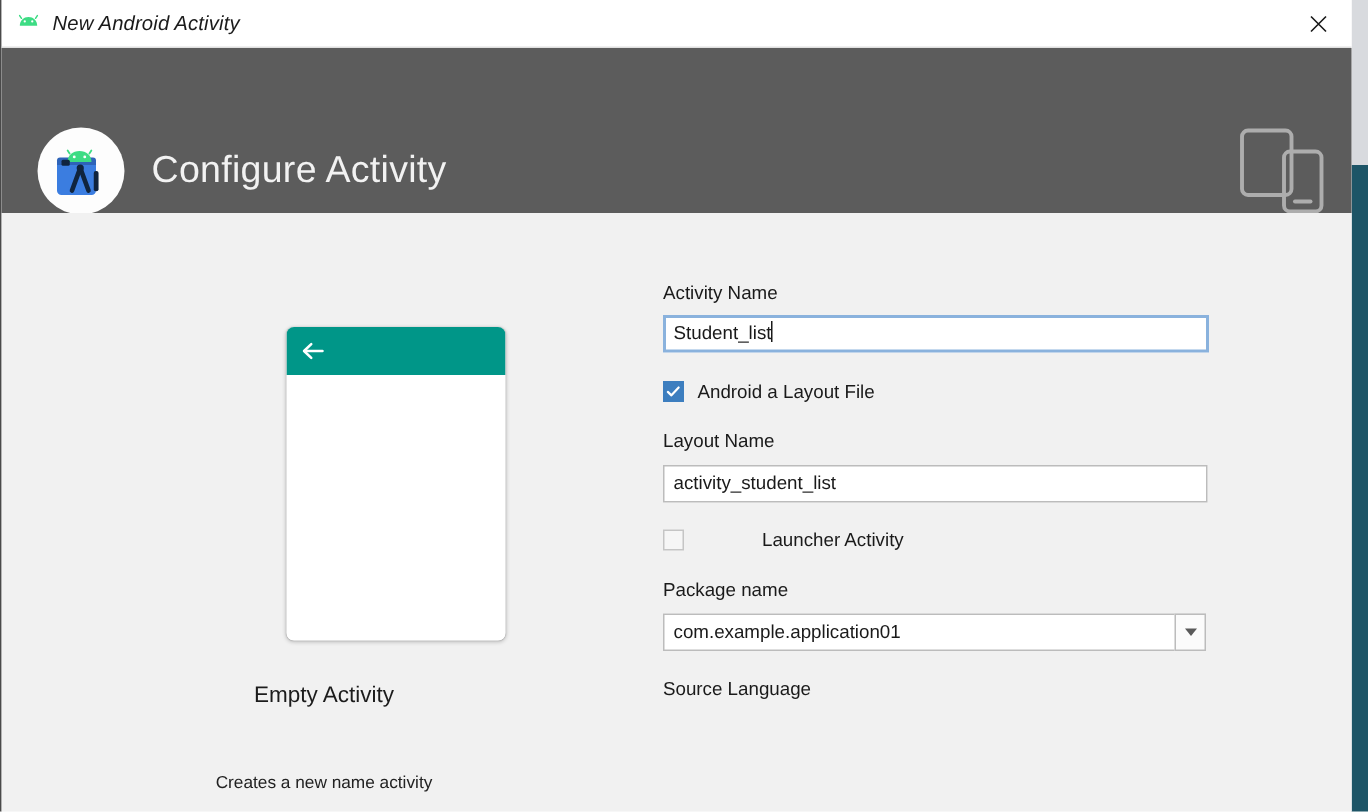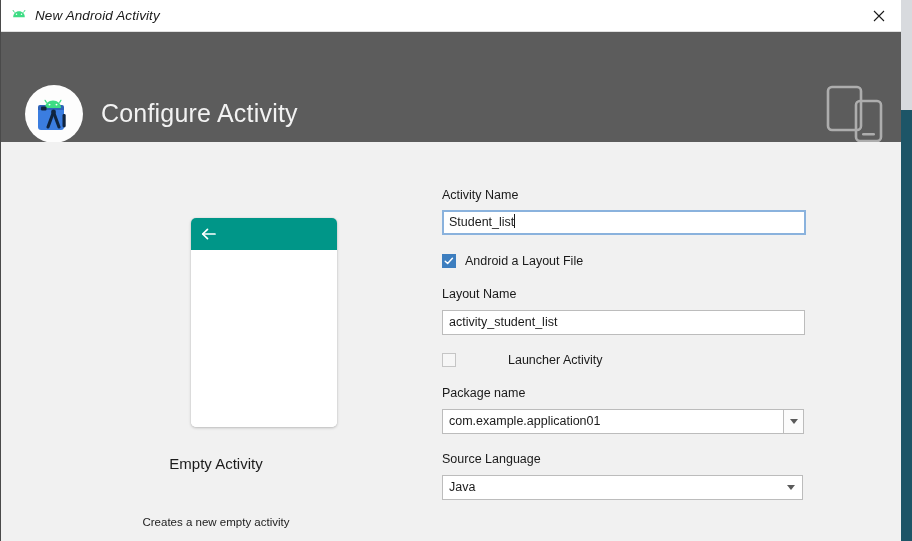--- a/index.html
+++ b/index.html
@@ -364,21 +364,21 @@
           <span id="preview-back-arrow">
             <svg viewBox="0 0 15 14" width="15" height="14">
               <path d="M14 7 H2" stroke="#ffffff" stroke-width="1.7" stroke-linecap="round" fill="none"></path>
               <path d="M6.5 2.4 L1.7 7 L6.5 11.6" stroke="#ffffff" stroke-width="1.7" stroke-linecap="round" stroke-linejoin="round" fill="none"></path>
             </svg>
           </span>
         </div>
         <div id="preview-content-area"></div>
       </div>
       <div id="template-name">Empty Activity</div>
-      <div id="template-description">Creates a new empty activity</div>
+      <div id="template-description">Creates a new name activity</div>
     </div>
 
     <div id="form-panel">
 
       <div class="field-label" style="left:0px; top:30px;">Activity Name</div>
       <div class="text-input focused" style="left:0px; top:52px; width:364px;"><span>Student_list</span><span class="caret"></span></div>
 
       <div class="checkbox-row" style="left:0px; top:95px;">
         <span class="checkbox-box checked">
           <svg viewBox="0 0 14 14" width="12" height="12" style="display:block;margin:0px;">
@@ -398,22 +398,16 @@
 
       <div class="field-label" style="left:0px; top:228px;">Package name</div>
       <div class="combo" style="left:0px; top:251px; width:362px;">
         <span class="combo-value">com.example.application01</span>
         <span class="combo-arrow-btn">
           <span class="tri-down"></span>
         </span>
       </div>
 
       <div class="field-label" style="left:0px; top:294px;">Source Language</div>
-      <div class="combo" style="left:0px; top:317px; width:361px;">
-        <span class="combo-value">Java</span>
-        <span class="combo-arrow-plain">
-          <span class="tri-down"></span>
-        </span>
-      </div>
 
     </div>
   </div>
 </div>
 
 </body></html>

